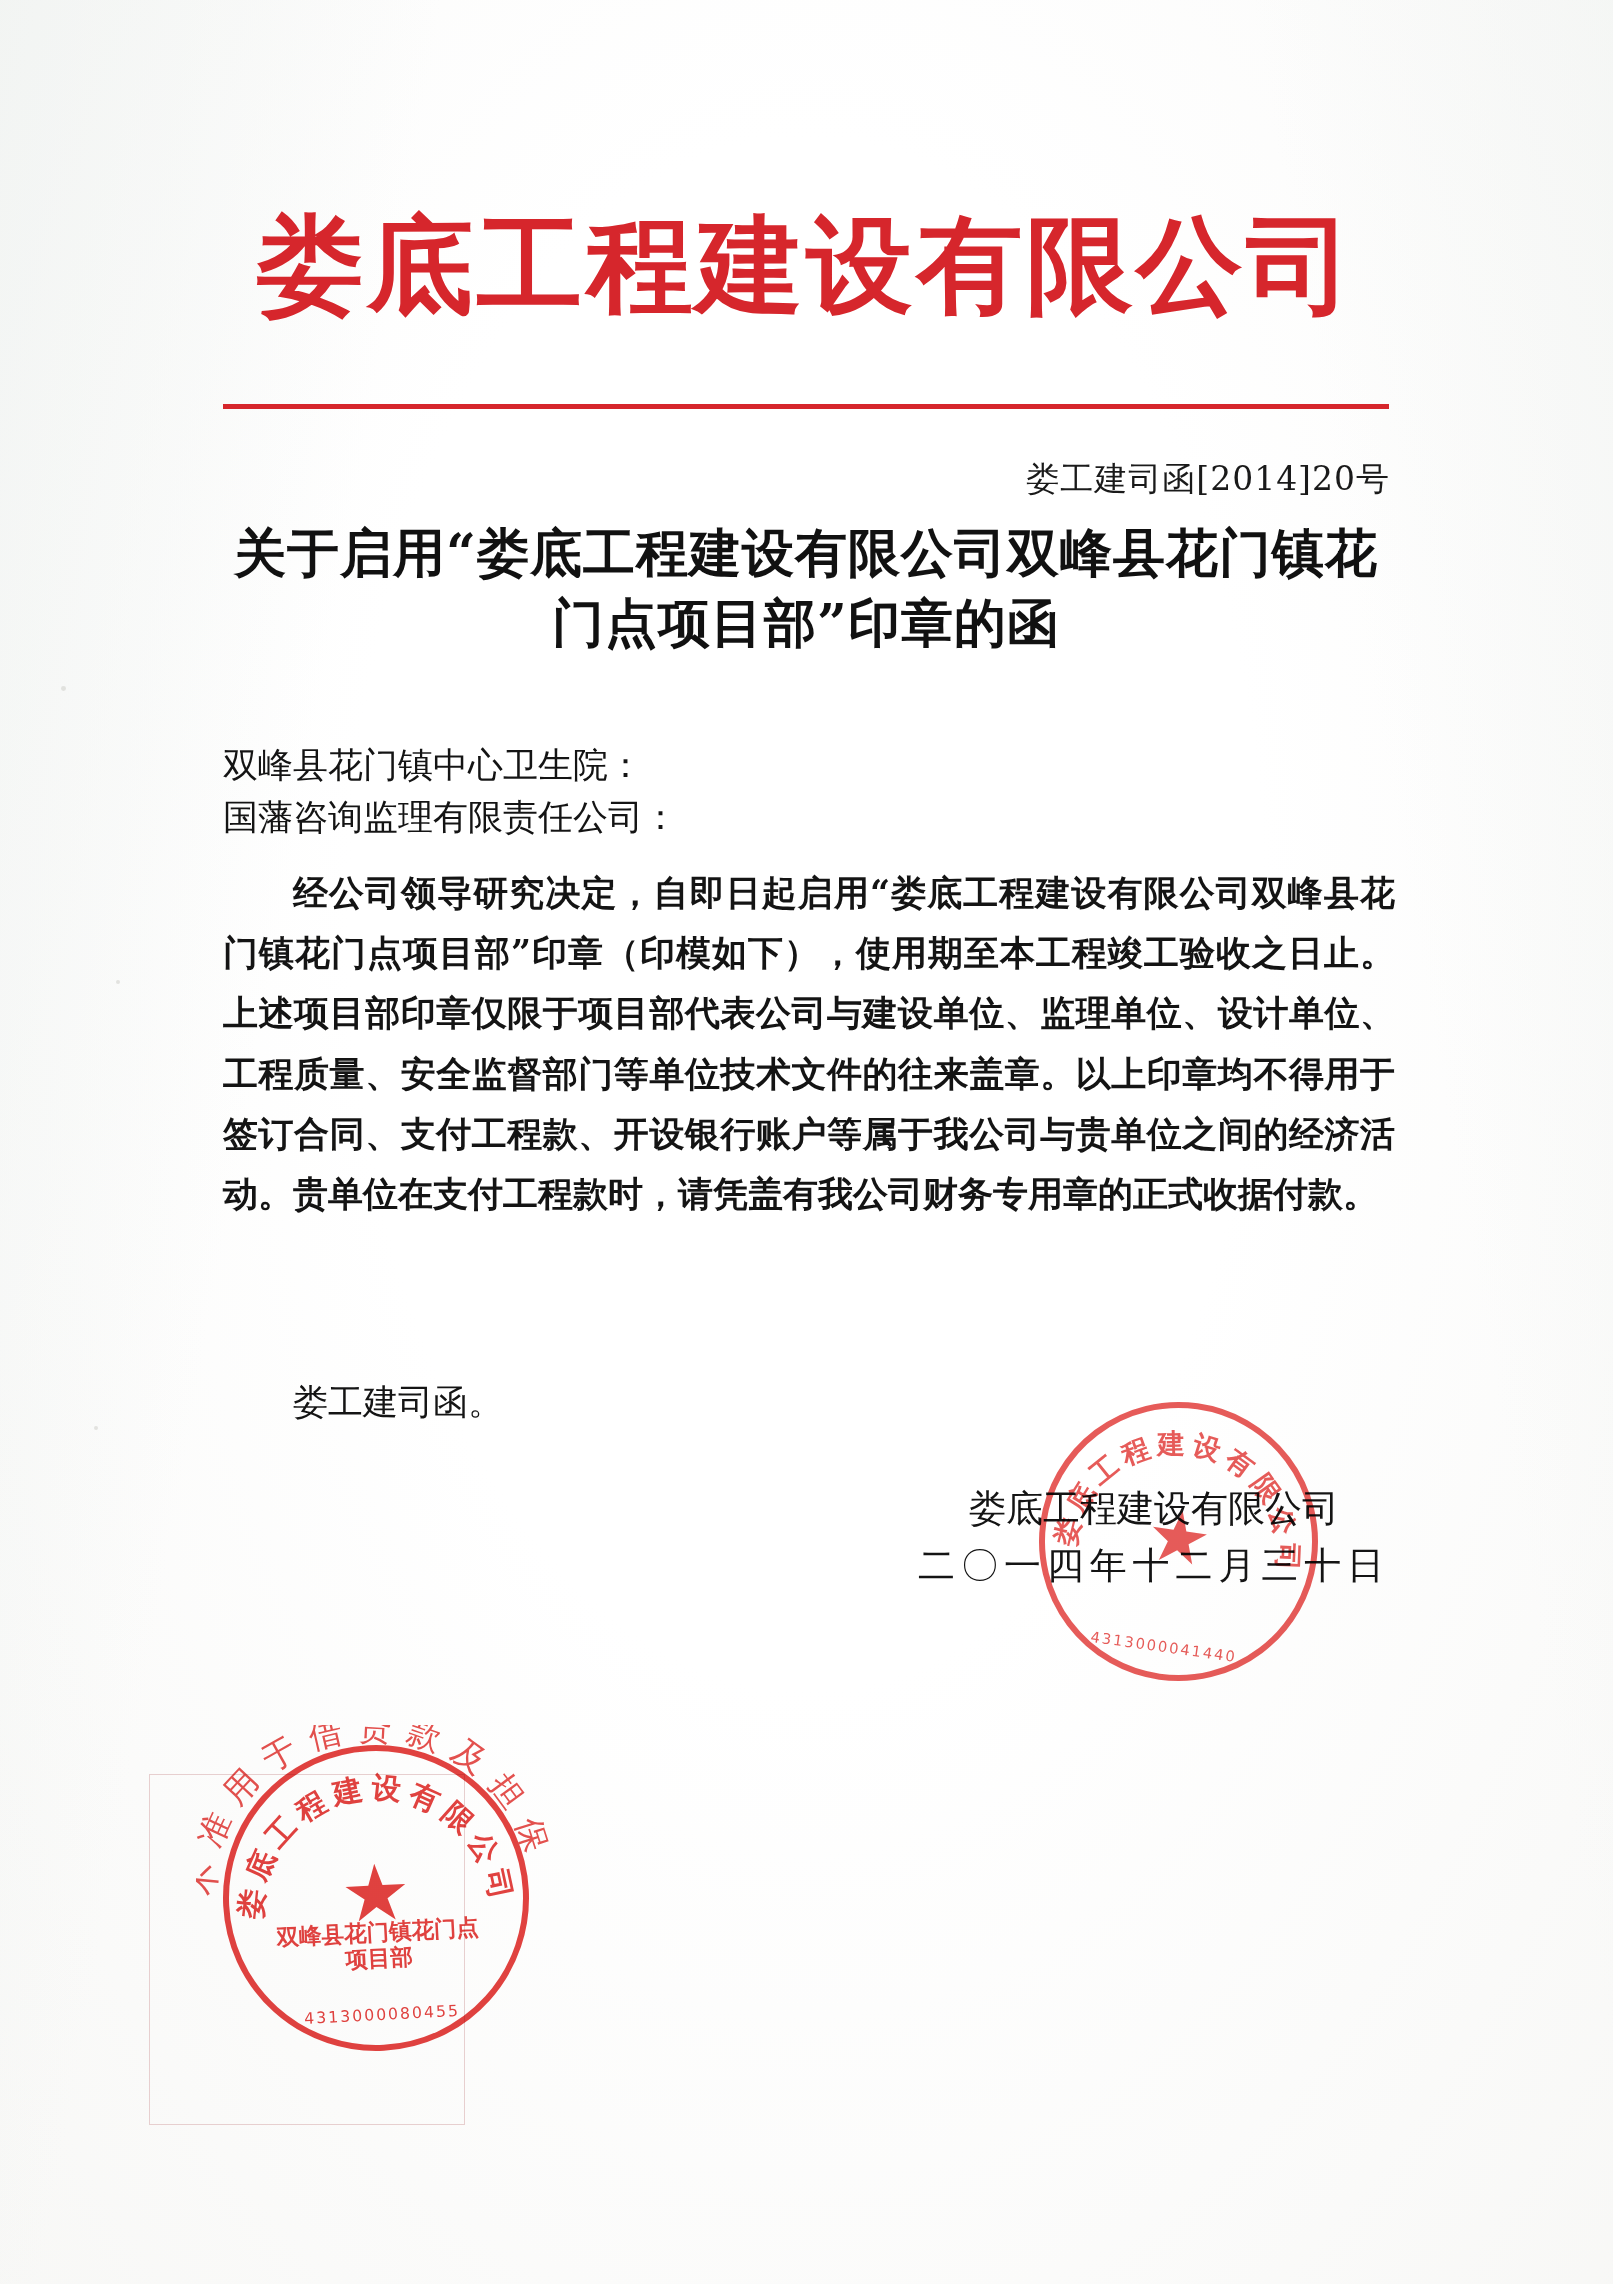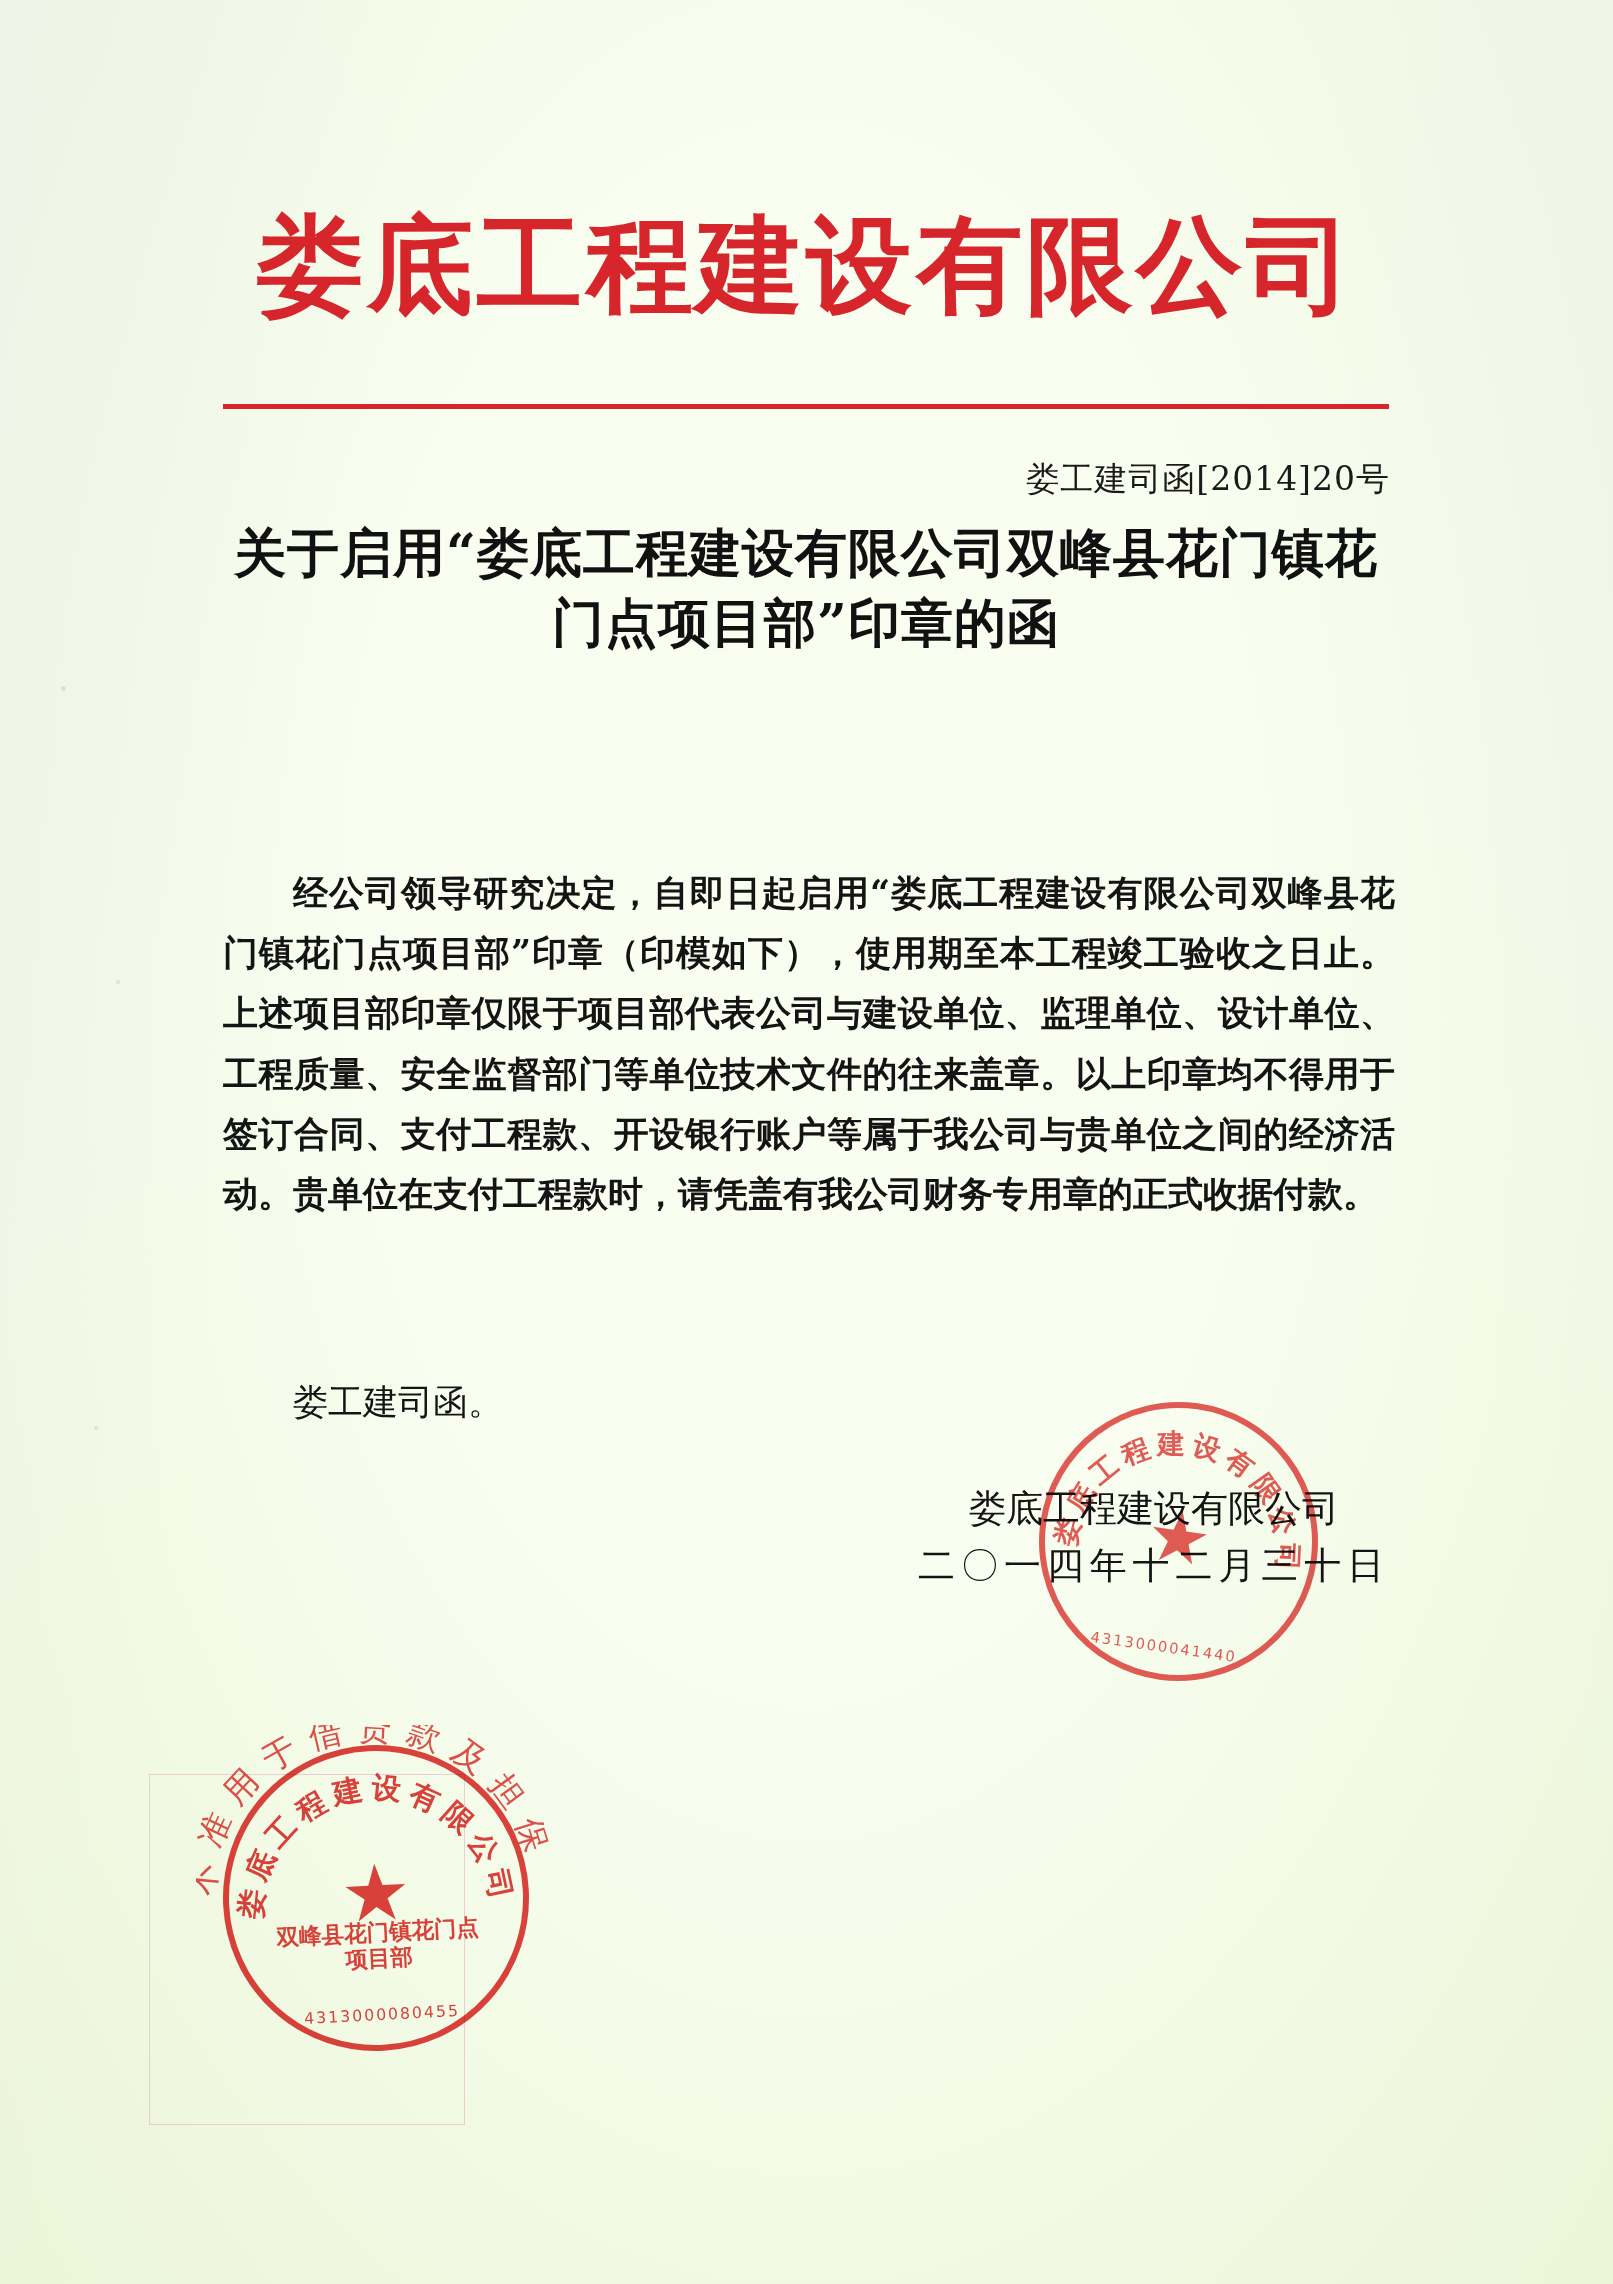--- a/index.html
+++ b/index.html
@@ -8,21 +8,21 @@
     background: #b9b9b9;
   }
   body {
     font-family: "DejaVu Sans", "Liberation Sans", sans-serif;
   }
   .page {
     position: relative;
     width: 1613px;
     height: 2285px;
     margin: 0 auto;
-    background: #bef264;
+    background: #ffffff;
     overflow: hidden;
     box-shadow: 0 0 0 1px #d4d4d4;
   }
   
   .paper-tint {
     position: absolute;
     inset: 0;
     background:
       linear-gradient(100deg, rgba(236,240,238,0.55) 0%, rgba(255,255,255,0.0) 22%),
       linear-gradient(260deg, rgba(240,243,241,0.5) 0%, rgba(255,255,255,0.0) 18%),
@@ -224,20 +224,24 @@
   <div class="scan-speck" style="top:980px;left:116px;width:3.9px;height:3.9px;"></div>
   <div class="scan-speck" style="top:1426px;left:94px;width:3.9px;height:3.9px;"></div>
 
   <div class="letterhead">娄底工程建设有限公司</div>
   <div class="header-rule"></div>
 
   <div class="doc-number">娄工建司函[2014]20号</div>
 
   <div class="doc-title">关于启用“娄底工程建设有限公司双峰县花门镇花门点项目部”印章的函</div>
 
+  <div class="recipients">
+    <div>双峰县花门镇中心卫生院：</div>
+    <div>国藩咨询监理有限责任公司：</div>
+  </div>
 
   <div class="body-text">
     <p>经公司领导研究决定，自即日起启用“娄底工程建设有限公司双峰县花门镇花门点项目部”印章（印模如下），使用期至本工程竣工验收之日止。上述项目部印章仅限于项目部代表公司与建设单位、监理单位、设计单位、工程质量、安全监督部门等单位技术文件的往来盖章。以上印章均不得用于签订合同、支付工程款、开设银行账户等属于我公司与贵单位之间的经济活动。贵单位在支付工程款时，请凭盖有我公司财务专用章的正式收据付款。</p>
   </div>
 
   <div class="closing-note">娄工建司函。</div>
 
   <div class="signature">
     <div>娄底工程建设有限公司</div>
     <div class="date">二〇一四年十二月三十日</div>

